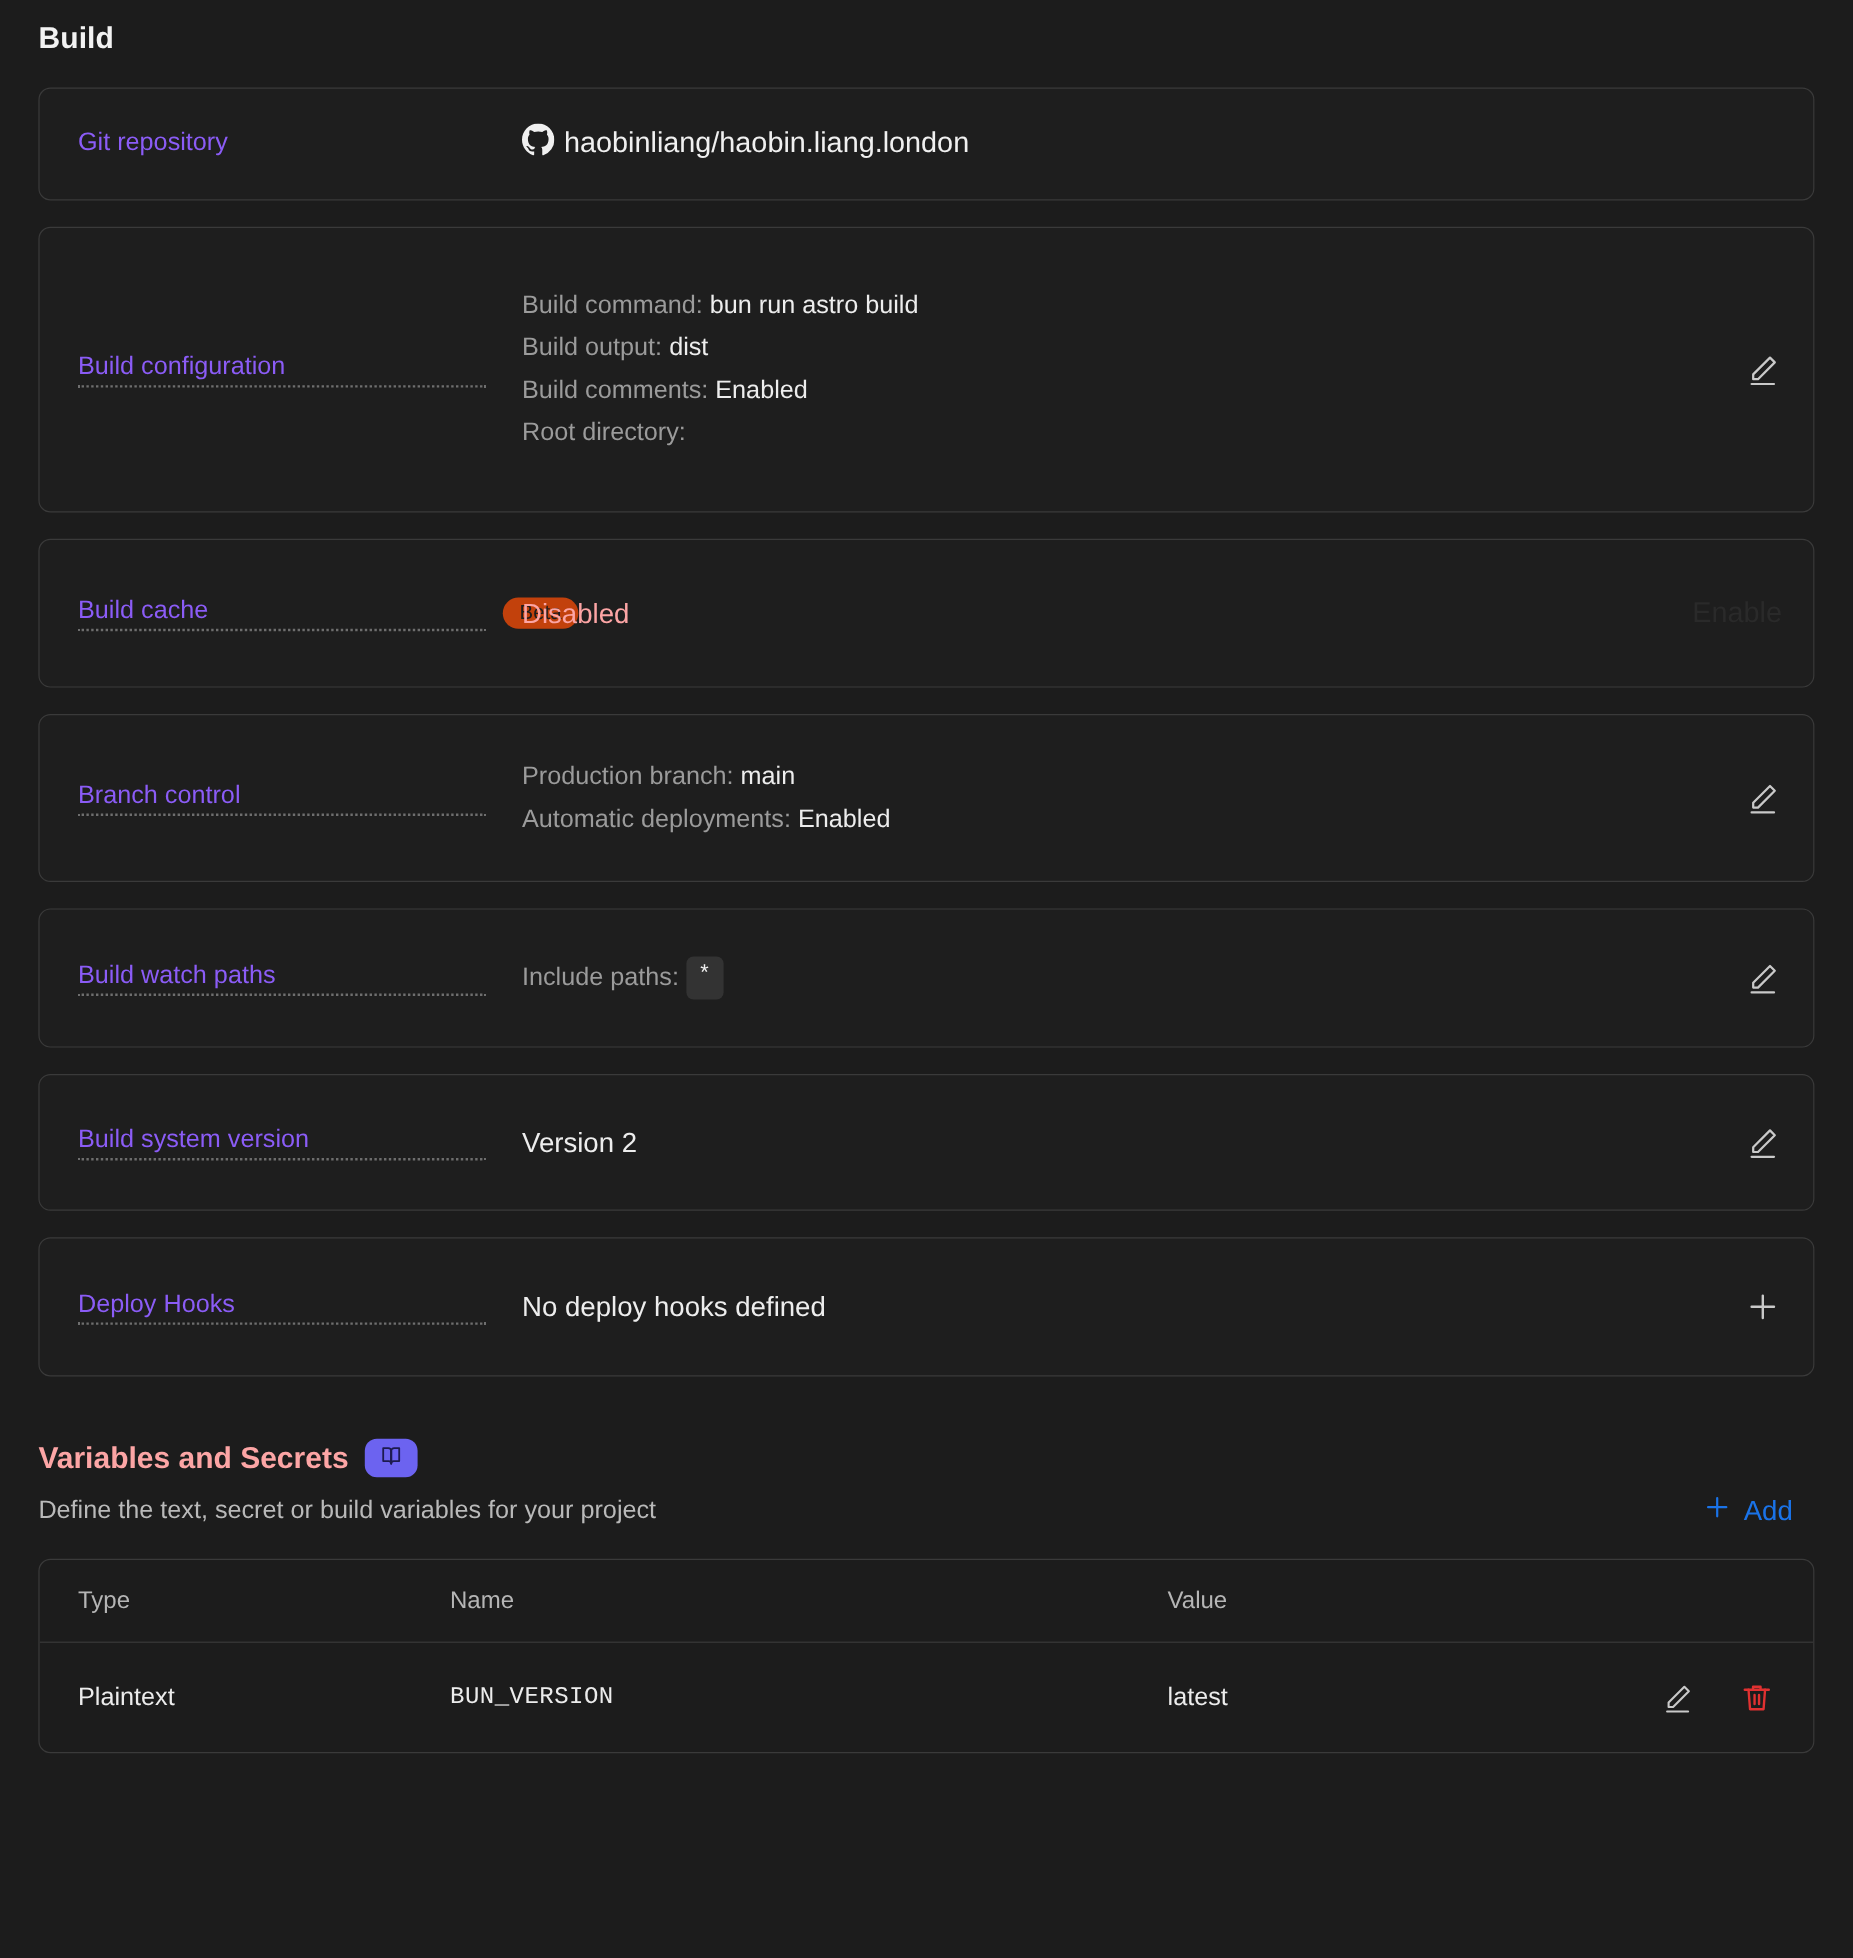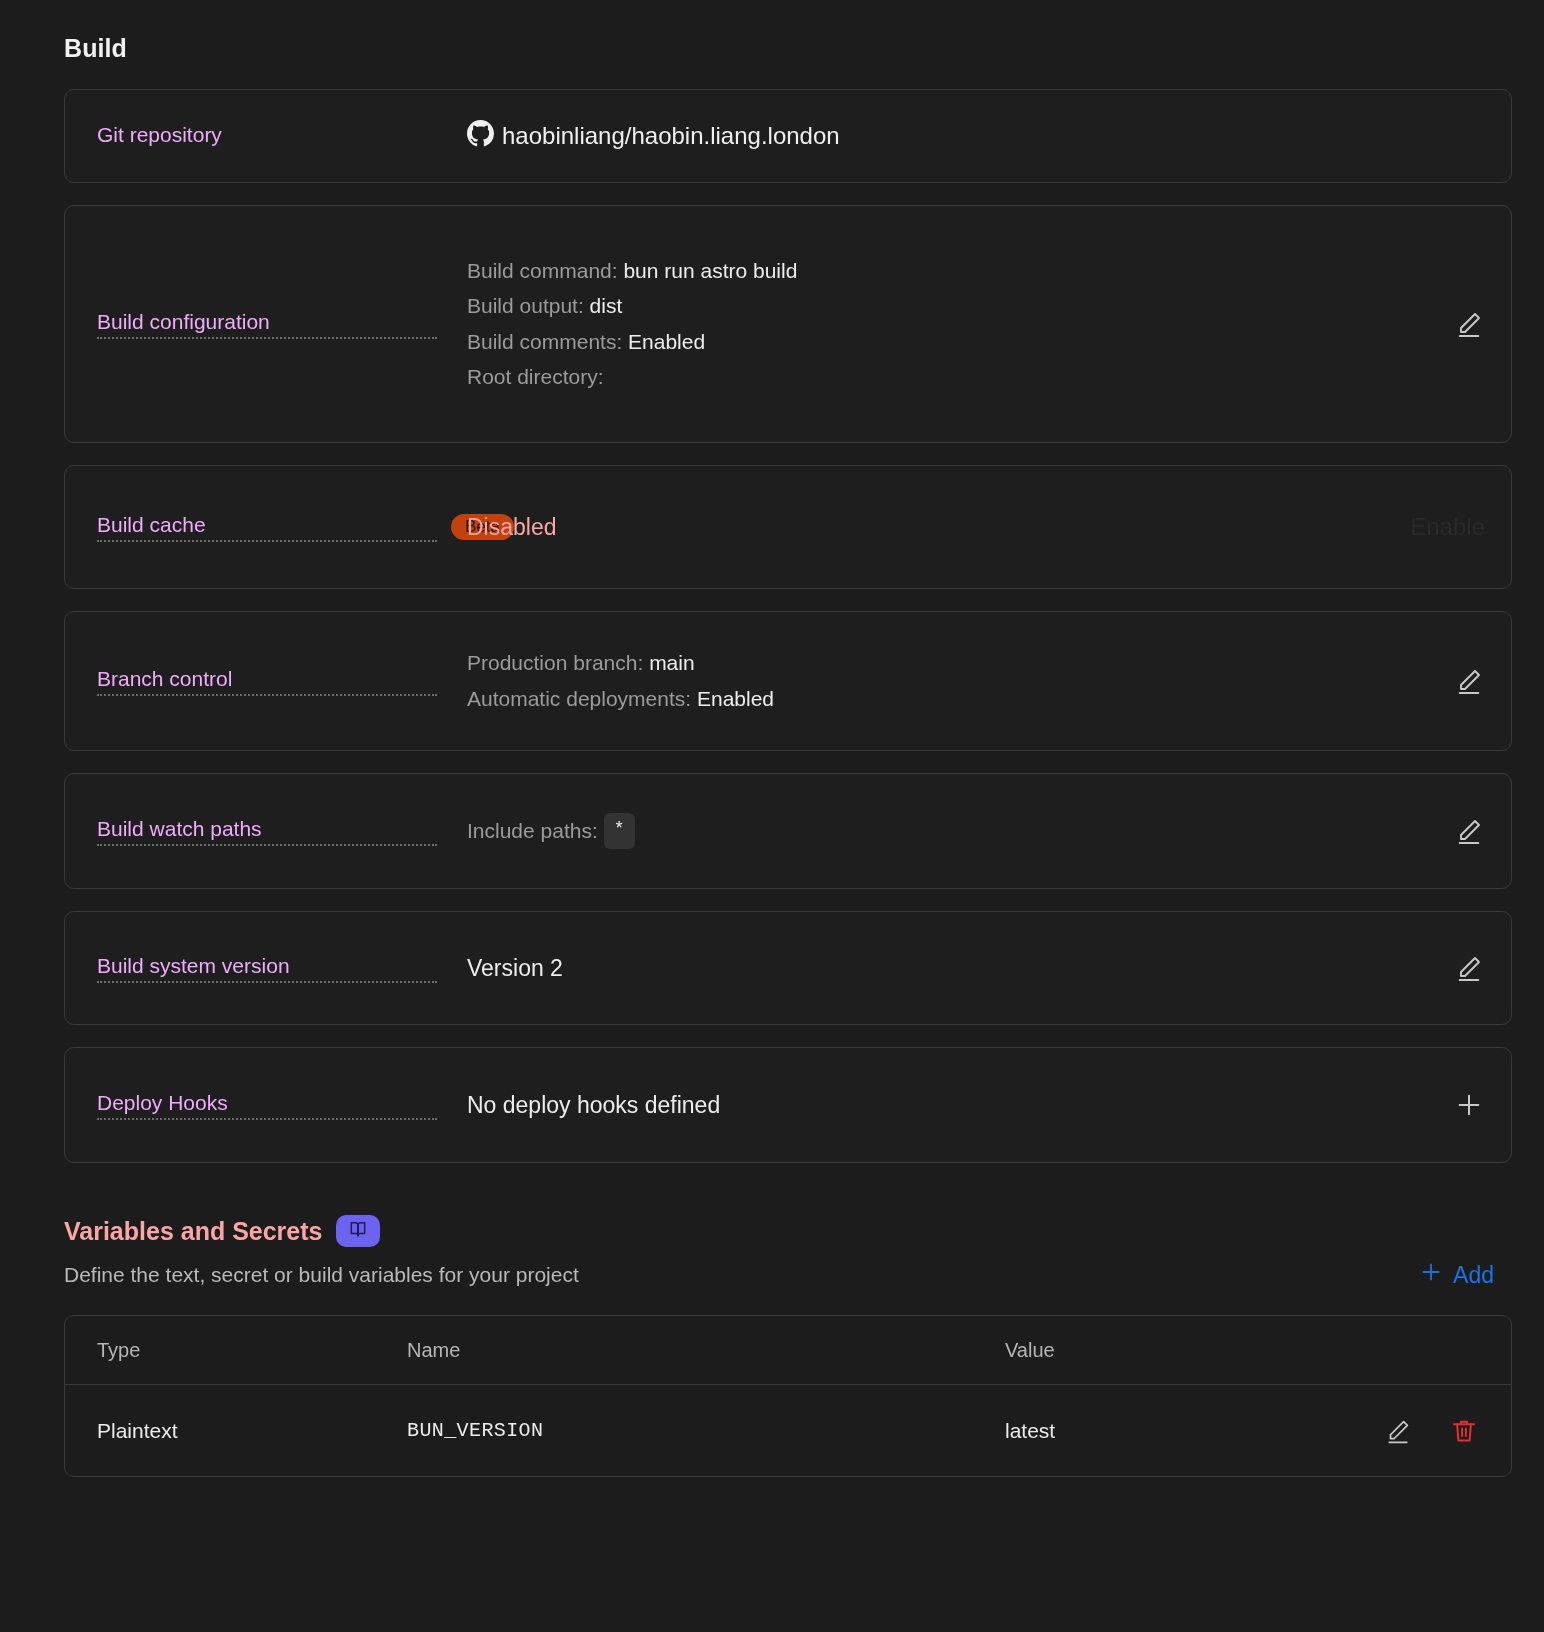--- a/index.html
+++ b/index.html
@@ -4,21 +4,21 @@
 <style>
   * { box-sizing: border-box; margin: 0; padding: 0; }
   html, body {
     width: 1544px;
     height: 1632px;
     background: #1c1c1c;
     font-family: "Liberation Sans", sans-serif;
     color: #e8e8e8;
     overflow: hidden;
   }
-  .page { padding: 34px 32px 0 32px; margin-left: 32px; }
+  .page { padding: 18px 32px 0 32px; }
 
   .section-title {
     font-size: 25px;
     font-weight: 700;
     color: #f2f2f2;
     letter-spacing: .1px;
     margin-bottom: 26px;
   }
 
   
@@ -29,21 +29,21 @@
     display: flex;
     align-items: center;
     padding: 0 26px 0 32px;
     margin-bottom: 22px;
     position: relative;
   }
   .card-label {
     width: 340px;
     flex: 0 0 340px;
     font-size: 21px;
-    color: #f0abfc;
+    color: #8b5cf6;
     border-bottom: 2px dotted #6e6e6e;
     padding-bottom: 3px;
     align-self: center;
     display: inline-flex;
     align-items: center;
     width: auto;
     max-width: 340px;
   }
   .label-cell {
     width: 370px;

